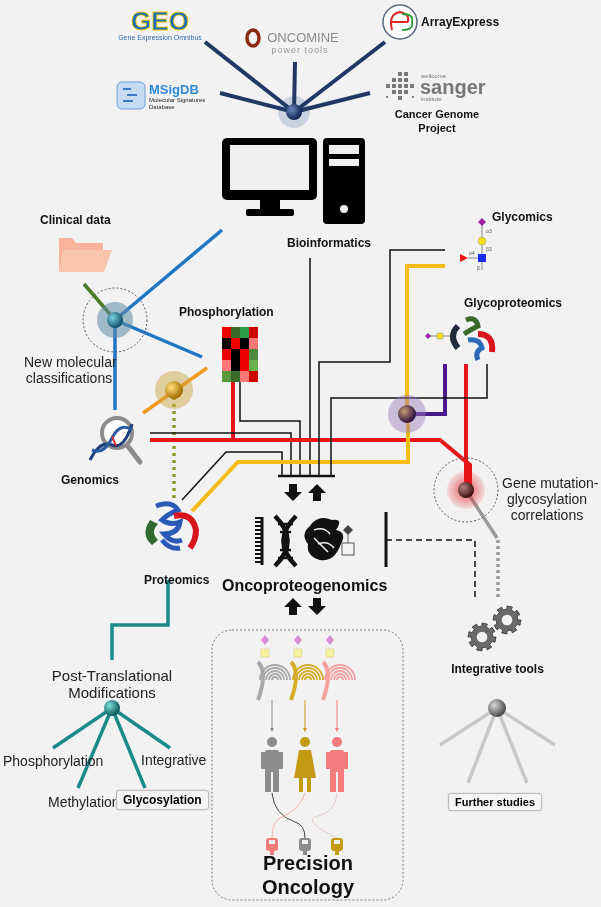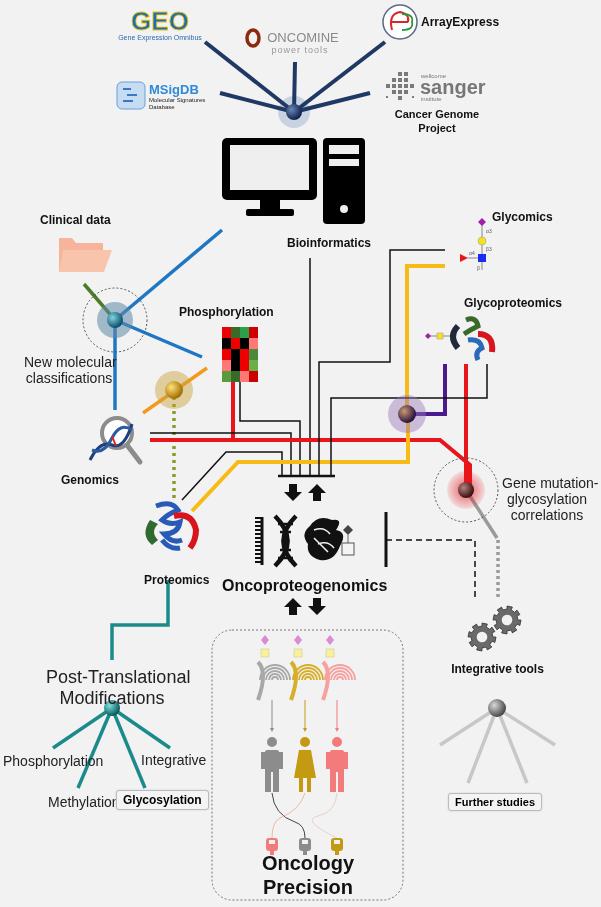--- a/index.html
+++ b/index.html
@@ -2,21 +2,21 @@
 <html><head>
 <meta charset="utf-8">
 <style>
   html, body { margin: 0; padding: 0; }
   body { width: 601px; height: 907px; background: #f2f2f2; position: relative; overflow: hidden;
          font-family: "Liberation Sans", sans-serif; }
   #stage { position: absolute; left: 0; top: 0; width: 601px; height: 907px; }
   .lbl { position: absolute; color: #111; white-space: nowrap; }
   .h14 { font-size: 12px; font-weight: bold; }
   .s11 { font-size: 14px; color: #222; }
-  .s12 { font-size: 18px; color: #222; }
+  .s12 { font-size: 15px; color: #222; }
   .center { text-align: center; }
   .pill { position: absolute; border: 1px solid #bbb; border-radius: 3px; background: #f4f4f4;
           font-size: 12px; font-weight: bold; padding: 2px 6px; box-shadow: 0 0 2px #ccc; }
 </style>
 </head>
 <body>
 
 <svg id="stage" width="601" height="907" viewBox="0 0 601 907" xmlns="http://www.w3.org/2000/svg">
   <defs>
     <radialGradient id="gNavy" cx="35%" cy="35%" r="65%">
@@ -434,15 +434,15 @@
 </div>
 <div class="lbl s11" style="left:3px;top:753px;">Phosphorylation</div>
 <div class="lbl s11" style="left:141px;top:752px;">Integrative</div>
 <div class="lbl s11" style="left:48px;top:794px;">Methylation</div>
 <div class="pill" style="left:116px;top:790px;">Glycosylation</div>
 <div class="lbl h14 center" style="left:415px;top:660px;width:165px;line-height:18px;">
   <div>Integrative tools</div>
 </div>
 <div class="pill" style="left:448px;top:793px;font-size:11px;">Further studies</div>
 <div class="lbl center" style="left:222px;top:851px;width:172px;font-size:20px;font-weight:bold;line-height:24px;">
+  <div>Precision</div>
   <div>Oncology</div>
-  <div>Precision</div>
 </div>
 
 </body></html>

